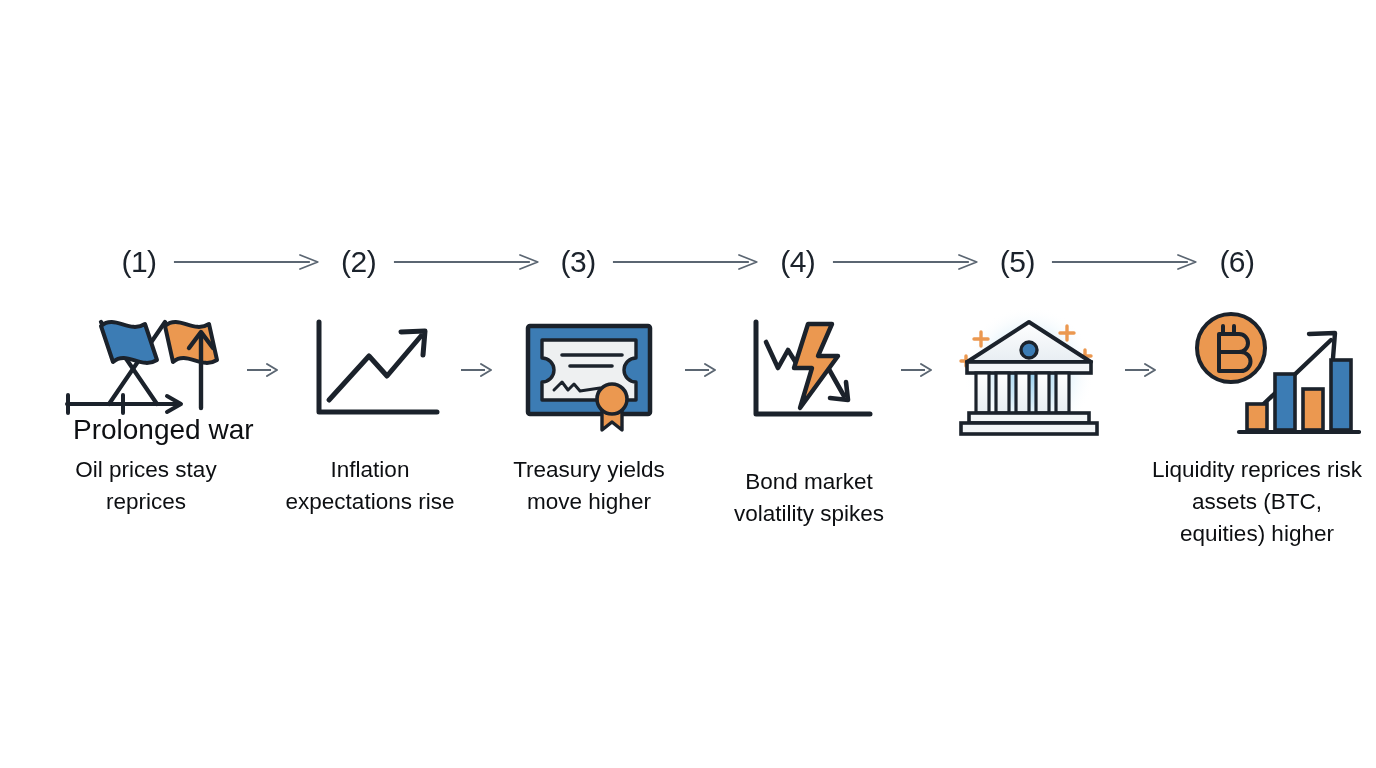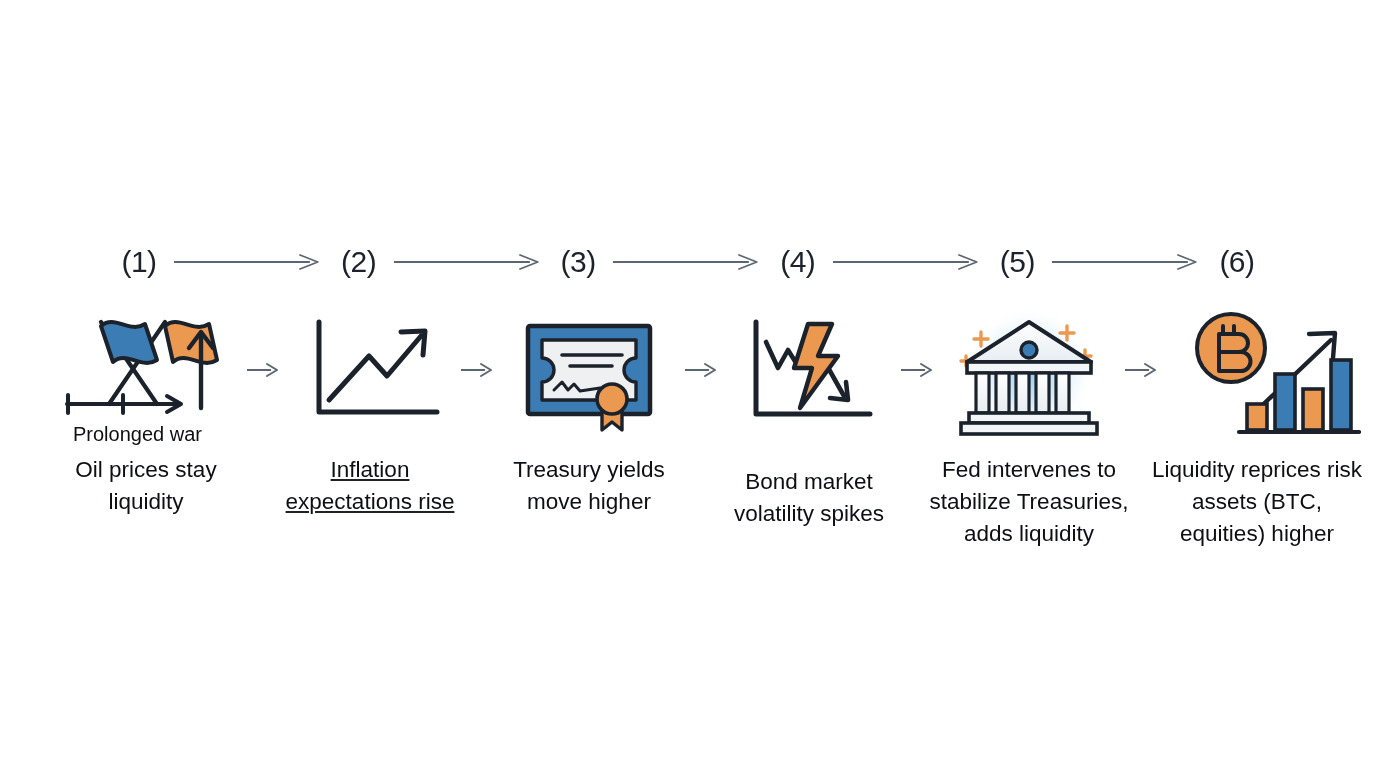--- a/index.html
+++ b/index.html
@@ -88,31 +88,31 @@
     flex: 0 0 auto;
     width: 34px;
     margin-top: 62px;
     display: flex;
     justify-content: center;
   }
   .mini-arrow svg { display: block; }
 
   
   .node.n1 { width: 200px; }
-  .node.n2 { width: 180px; text-decoration: underline; }
+  .node.n2 { width: 180px; }
   .node.n3 { width: 190px; }
   .node.n4 { width: 182px; gap: 12px; }
   .node.n5 { width: 190px; }
   .node.n6 { width: 206px; align-items: flex-end; }
 
   .caption-war {
     position: absolute;
     left: 20px;
     bottom: -2px;
-    font-size: 20px;
+    font-size: 28px;
     color: #0d0f12;
     white-space: nowrap;
     font-family: "Liberation Sans", "DejaVu Sans", sans-serif;
   }
 </style>
 </head>
 <body>
 
 <div id="stage">
 
@@ -178,21 +178,21 @@
           <polyline points="114,96 128,104 114,112" fill="none" stroke="#1b222b" stroke-width="4" stroke-linecap="round" stroke-linejoin="round"></polyline>
 
           <line x1="15" y1="95" x2="15" y2="113" stroke="#1b222b" stroke-width="4" stroke-linecap="round"></line>
           <line x1="70" y1="95" x2="70" y2="113" stroke="#1b222b" stroke-width="4" stroke-linecap="round"></line>
 
           <line x1="148" y1="108" x2="148" y2="34" stroke="#1b222b" stroke-width="4.4" stroke-linecap="round"></line>
           <polyline points="136,48 148,32 160,48" fill="none" stroke="#1b222b" stroke-width="4.4" stroke-linecap="round" stroke-linejoin="round"></polyline>
         </svg>
         <span class="caption-war">Prolonged war</span>
       </div>
-      <div class="node-caption">Oil prices stay liquidity</div>
+      <div class="node-caption">Oil prices stay reprices</div>
     </div>
 
     <div class="mini-arrow">
       <svg width="34" height="16" viewBox="0 0 34 16" aria-hidden="true">
         <line x1="1" y1="8" x2="25" y2="8" stroke="#5b6672" stroke-width="2"></line>
         <polyline points="21,2 31,8 21,14" fill="none" stroke="#5b6672" stroke-width="2" stroke-linecap="round" stroke-linejoin="round"></polyline>
       </svg>
     </div>
 
     <div class="node n2">
@@ -306,21 +306,20 @@
             <rect x="47" y="73" width="13" height="40"></rect>
             <rect x="67" y="73" width="13" height="40"></rect>
             <rect x="87" y="73" width="13" height="40"></rect>
             <rect x="107" y="73" width="13" height="40"></rect>
           </g>
 
           <rect x="20" y="113" width="120" height="10" fill="#f3f6f8" stroke="#1b222b" stroke-width="3.6"></rect>
           <rect x="12" y="123" width="136" height="11" fill="#f3f6f8" stroke="#1b222b" stroke-width="3.6"></rect>
         </svg>
       </div>
-      <div class="node-caption">Fed intervenes to stabilize Treasuries, adds liquidity</div>
     </div>
 
     <div class="mini-arrow">
       <svg width="34" height="16" viewBox="0 0 34 16" aria-hidden="true">
         <line x1="1" y1="8" x2="25" y2="8" stroke="#5b6672" stroke-width="2"></line>
         <polyline points="21,2 31,8 21,14" fill="none" stroke="#5b6672" stroke-width="2" stroke-linecap="round" stroke-linejoin="round"></polyline>
       </svg>
     </div>
 
     <div class="node n6">

